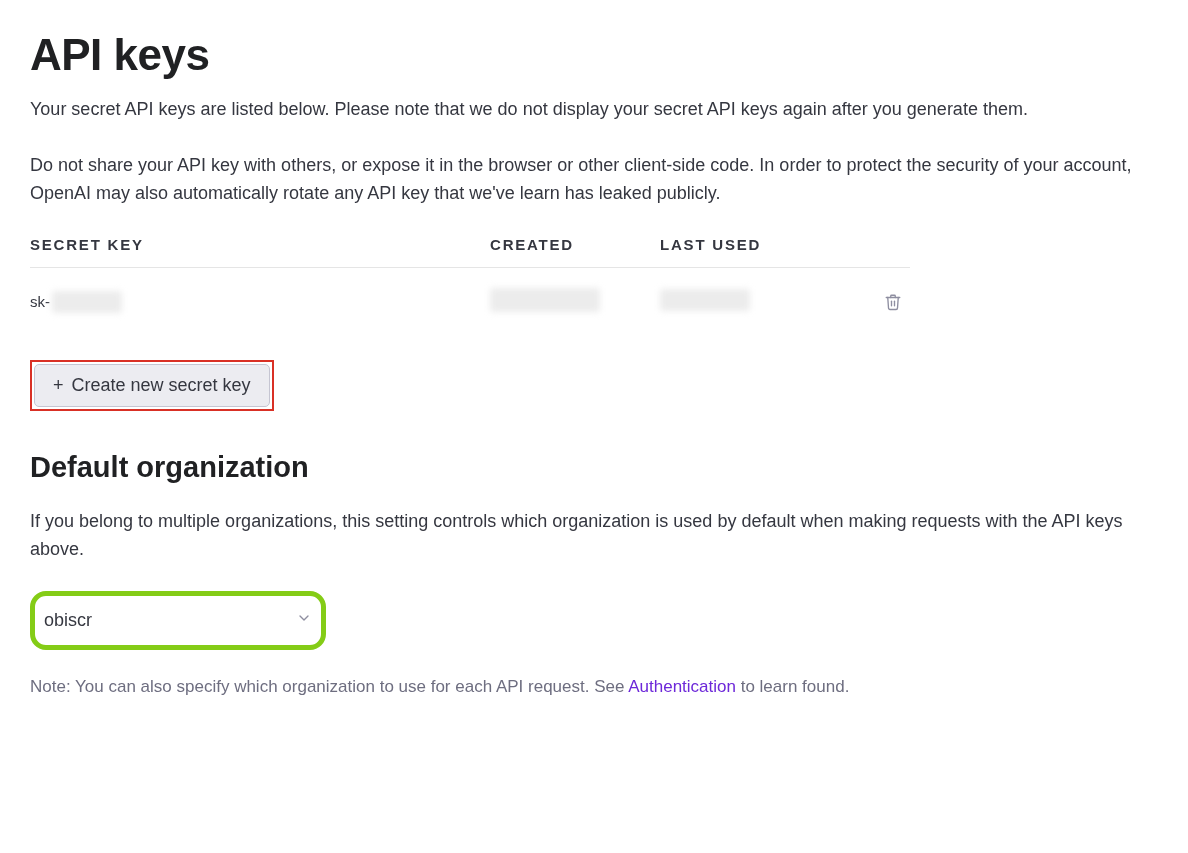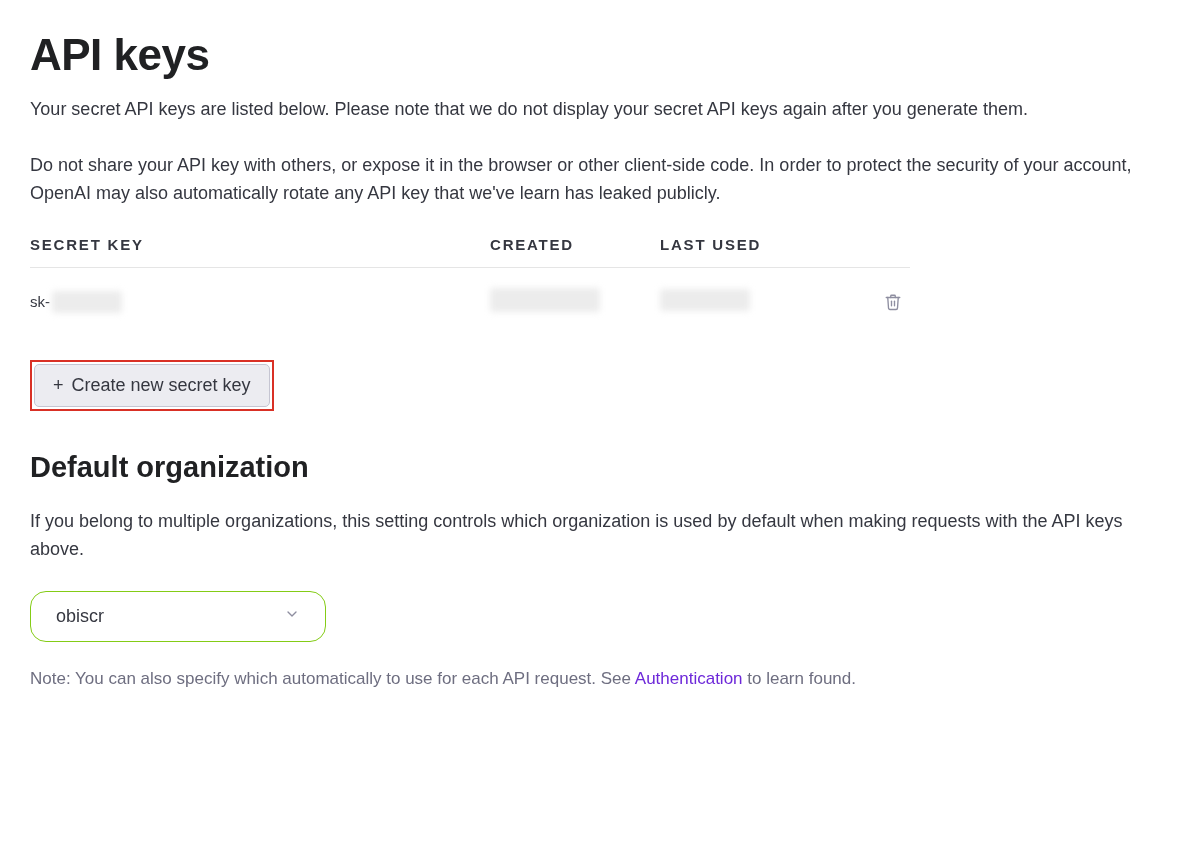--- a/index.html
+++ b/index.html
@@ -120,22 +120,22 @@
       color: #202123;
       margin-bottom: 24px;
     }
     .select-wrapper {
       position: relative;
       display: inline-block;
       margin-bottom: 24px;
     }
     .select-box {
       width: 296px;
-      padding: 14px 25px;
-      border: 1px solid #84cc16;
+      padding: 14px 9px;
+      border: 5px solid #84cc16;
       border-radius: 16px;
       font-size: 18px;
       color: #353740;
       background: #ffffff;
       cursor: pointer;
       display: flex;
       align-items: center;
       justify-content: space-between;
       font-family: inherit;
     }
@@ -211,17 +211,17 @@
     <span>obiscr</span>
     <span class="chevron">
       <svg width="16" height="16" viewBox="0 0 24 24" fill="none" stroke="currentColor" stroke-width="2" stroke-linecap="round" stroke-linejoin="round">
         <polyline points="6 9 12 15 18 9"></polyline>
       </svg>
     </span>
   </div>
 </div>
 
 <p class="note">
-  <span>Note: You can also specify which automatically to use for each API request. See </span><a>Authentication</a><span> to learn found.</span>
+  <span>Note: You can also specify which organization to use for each API request. See </span><a>Authentication</a><span> to learn found.</span>
 </p>
 
 
 
 
 </body></html>

